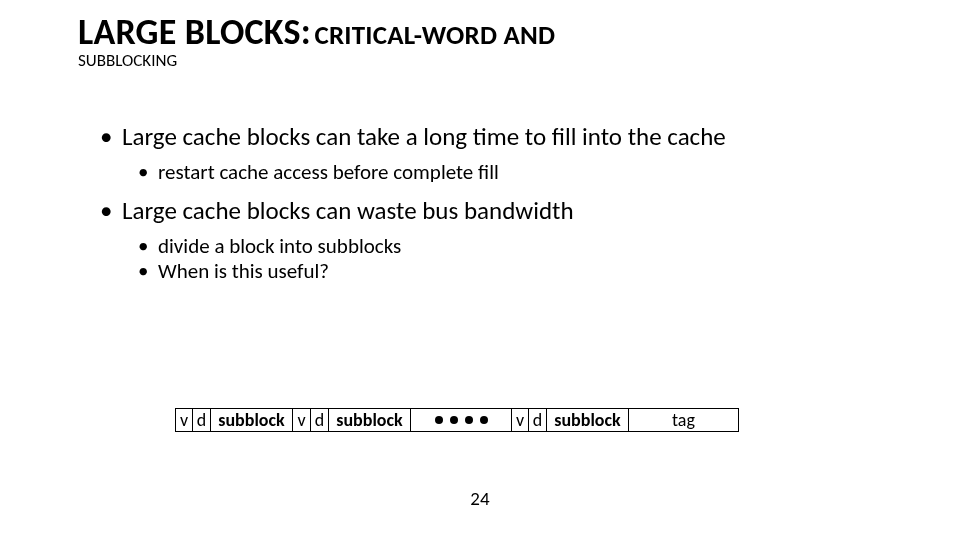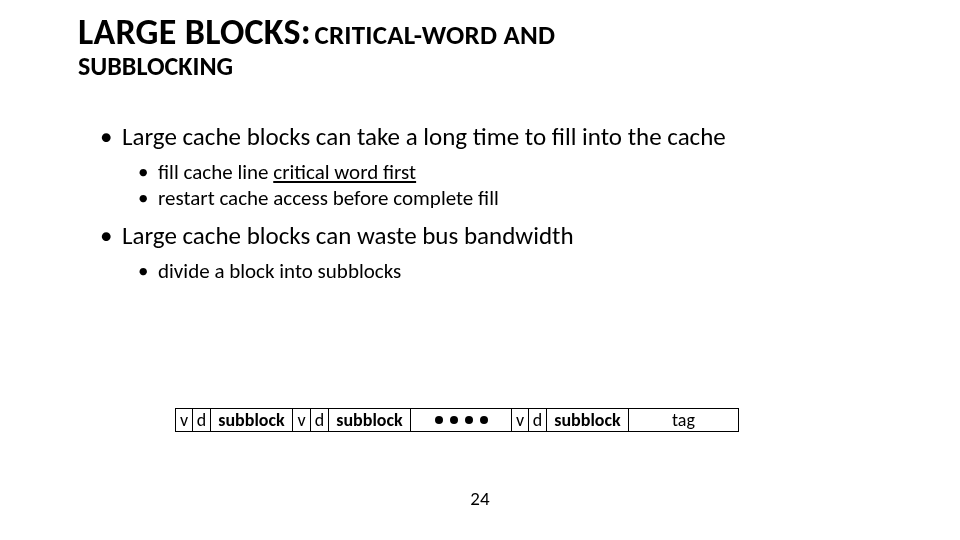--- a/index.html
+++ b/index.html
@@ -28,22 +28,22 @@
     font-size: 36px;
     font-weight: 700;
     letter-spacing: 0.2px;
   }
   .title-small {
     font-size: 27px;
     font-weight: 700;
     letter-spacing: 0.2px;
   }
   .title-line2 {
-    font-size: 26px;
-    font-weight: 700;
+    font-size: 17px;
+    font-weight: 400;
     margin-top: -4px;
   }
   .body {
     position: absolute;
     left: 100px;
     top: 122px;
     width: 770px;
   }
   .b1 {
     font-size: 25px;
@@ -132,29 +132,27 @@
       <span class="title-large">LARGE BLOCKS:</span>
       <span class="title-small">CRITICAL-WORD AND</span>
     </div>
     <div class="title-line2">SUBBLOCKING</div>
   </div>
 
   <div class="body">
 
     <p class="b1">Large cache blocks can take a long time to fill into the cache</p>
     <div class="sub">
-      <p class="b2">
-        <span>fill cache line </span><span class="ud">critical word first</span>
-      </p>
       <p class="b2">restart cache access before complete fill</p>
     </div>
 
     <p class="b1">Large cache blocks can waste bus bandwidth</p>
     <div class="sub">
       <p class="b2">divide a block into subblocks</p>
+      <p class="b2">When is this useful?</p>
     </div>
 
   </div>
 
   <div class="diagram">
     <div class="cell vcell">v</div>
     <div class="cell dcell">d</div>
     <div class="cell sbcell">subblock</div>
     <div class="cell vcell">v</div>
     <div class="cell dcell">d</div>

